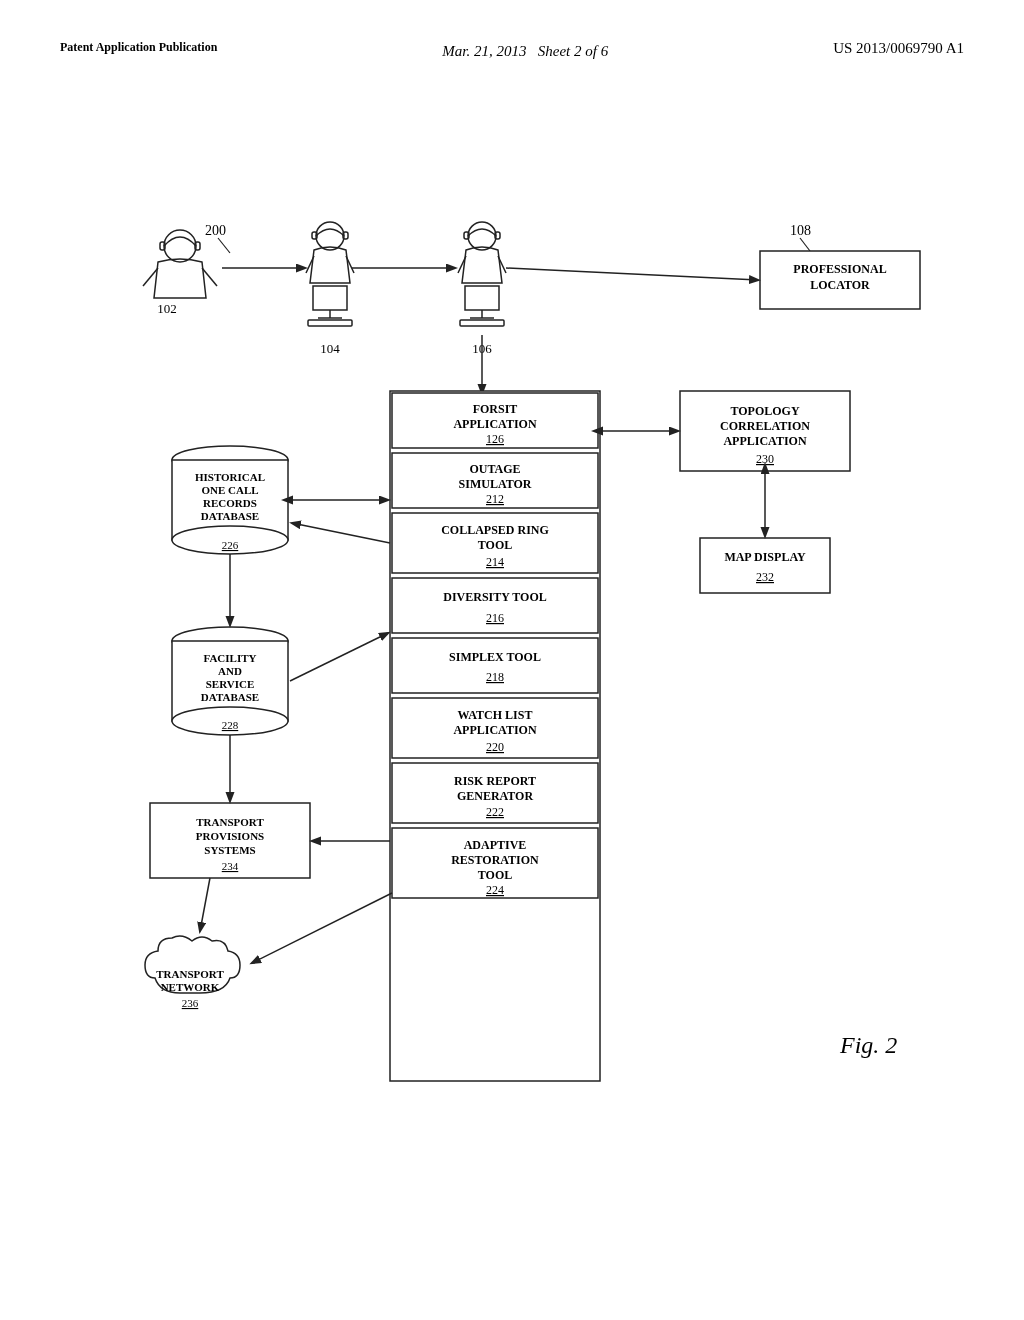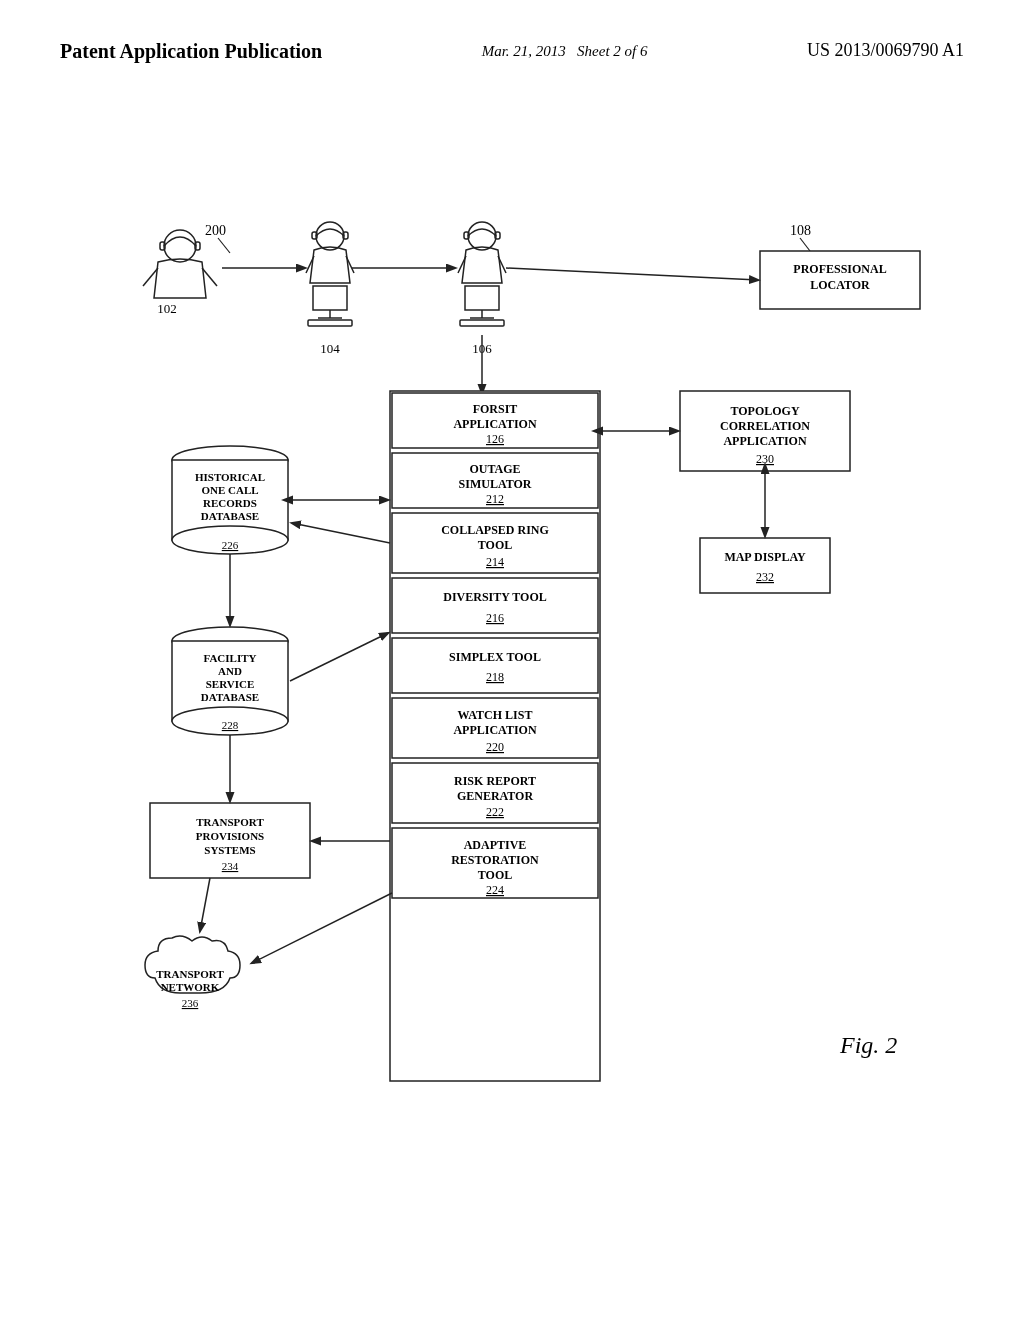--- a/index.html
+++ b/index.html
@@ -13,23 +13,23 @@
     }
 
     
     .header {
       display: flex;
       justify-content: space-between;
       align-items: flex-start;
       padding: 40px 60px 0 60px;
       font-size: 15px;
     }
-    .header-left { font-weight: bold; font-size: 20px; font-family: Liberation Serif, serif; }
+    .header-left { font-weight: bold; font-size: 12px; font-family: Liberation Serif, serif; }
     .header-center { font-size: 15px; text-align: center; line-height: 1.5; font-style: italic; }
-    .header-right { font-size: 18px; text-align: left; }
+    .header-right { font-size: 15px; text-align: left; }
 
     
     .diagram {
       position: relative;
       width: 100%;
       height: 1200px;
       margin-top: 10px;
     }
 
     

